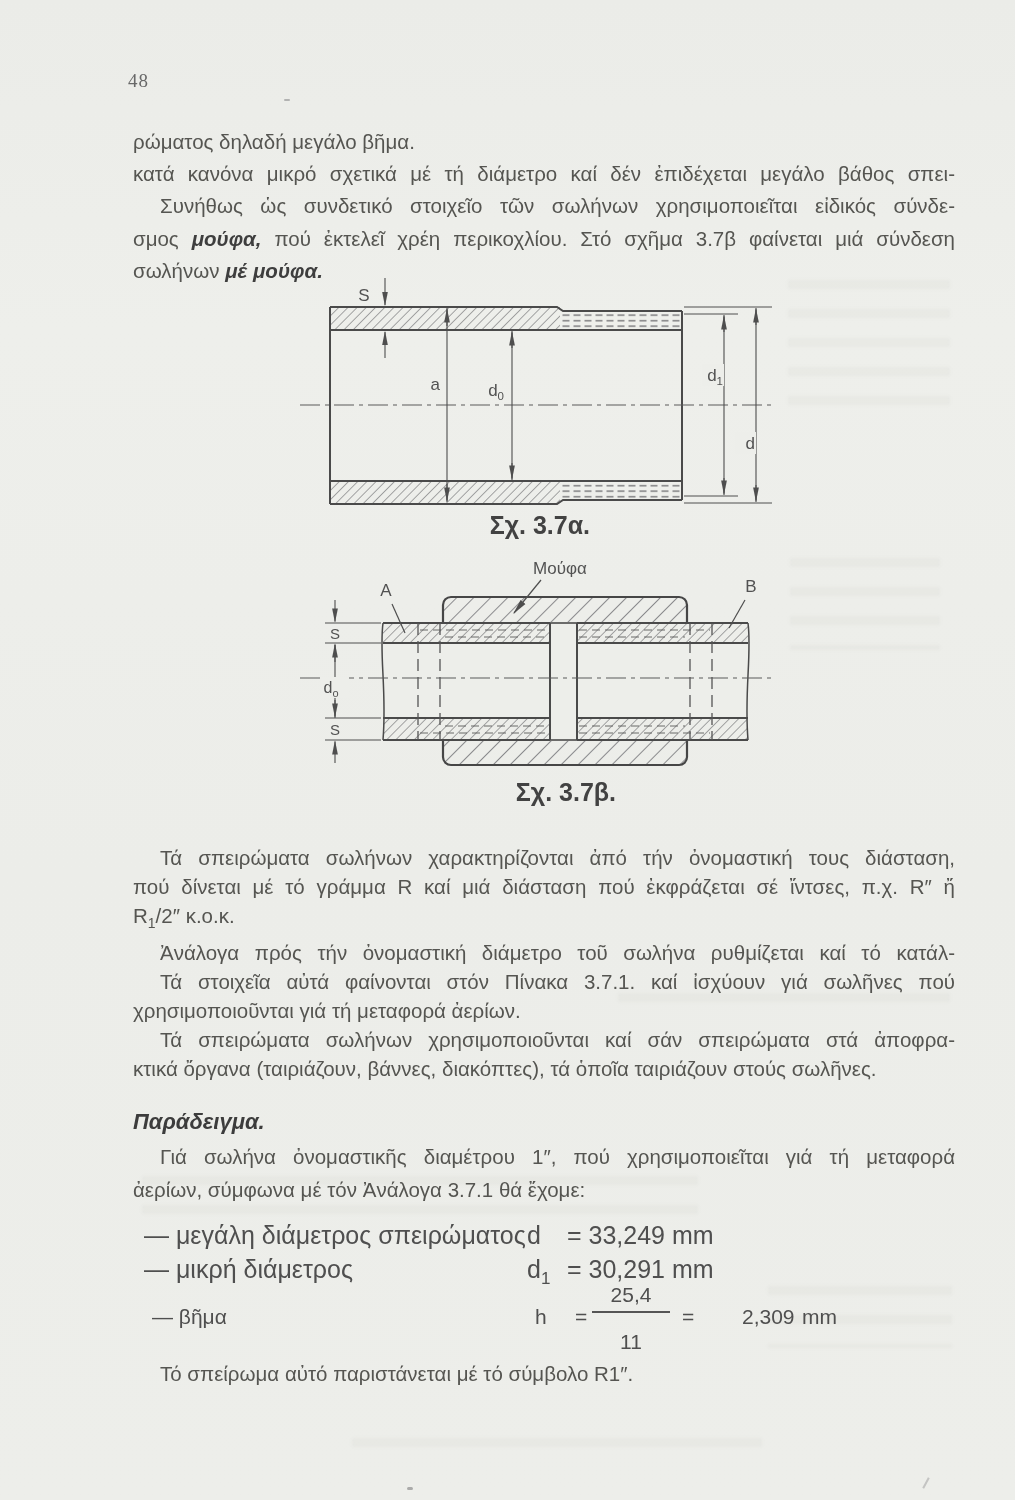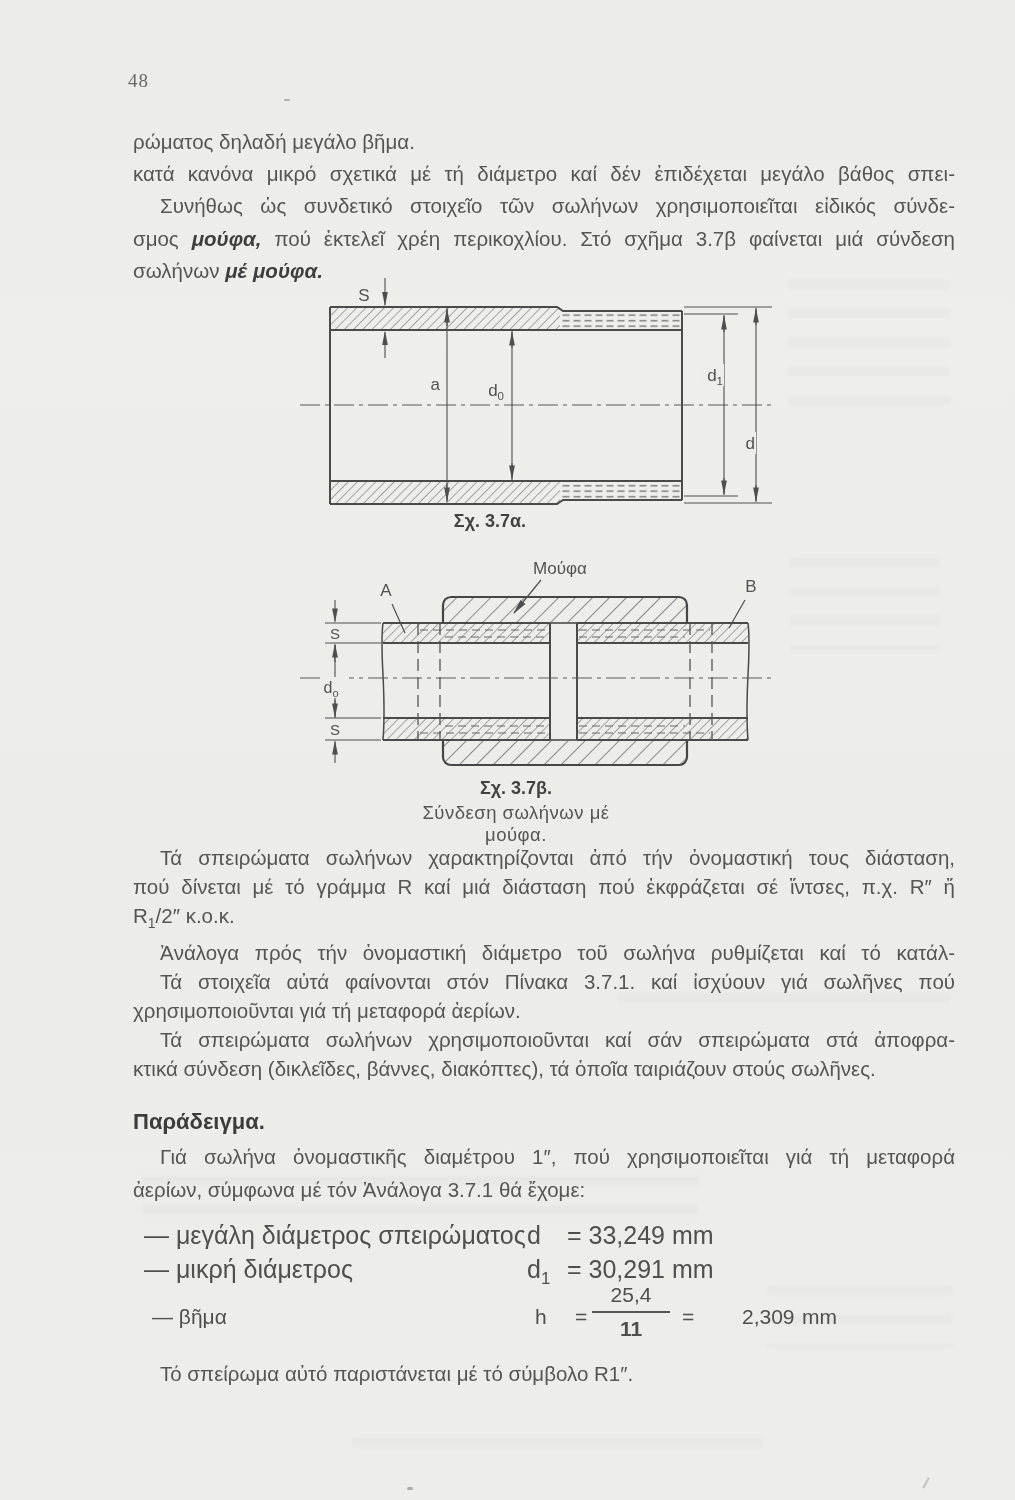--- a/index.html
+++ b/index.html
@@ -14,37 +14,37 @@
        font-size:19px; color:#686868; letter-spacing:1px;}
   .tblock{position:absolute; font-size:20.5px; color:#555551;}
   .tline{min-height:1em;}
   .just{text-align:justify; text-align-last:justify;}
   .ind{text-indent:27px;}
   .bi{font-weight:bold; font-style:italic; color:#3e3e3e;}
   .sub{vertical-align:sub; font-size:0.68em;}
   #blk-top{left:133px; top:126px; width:822px; line-height:32.2px;}
   #blk-mid{left:133px; top:843px; width:822px; line-height:29px;}
   #ex-head{position:absolute; left:133px; top:1109px; font-size:22px; font-weight:bold;
-           color:#3c3c3c;}
+           font-style:italic; color:#3c3c3c;}
   #blk-exintro{left:133px; top:1140px; width:822px; line-height:33px;}
   #blk-close{left:133px; top:1357px; width:822px; line-height:33px;}
   .figsvg{position:absolute;}
-  .figcap{position:absolute; font-size:18px; font-weight:bold; color:#424242; text-align:center;}
+  .figcap{position:absolute; font-size:25px; font-weight:bold; color:#424242; text-align:right;}
   .figsub{position:absolute; font-size:18.5px; color:#565656; text-align:center; letter-spacing:.5px;}
   .exrow{position:absolute; left:144px; width:740px; height:26px; font-size:25px; color:#4f4f4f;}
   .exlabel{position:absolute; left:0; top:0;}
   .exsym{position:absolute; left:383px; top:0;}
   .exval{position:absolute; left:423px; top:0;}
   #row3{position:absolute; left:152px; top:1283px; width:740px; height:74px; font-size:21px; color:#4f4f4f;}
   #row3 .exlabel{top:22px;}
   #row3 .exsym{top:22px;}
   #row3 .eq1{position:absolute; left:423px; top:22px;}
   #row3 .frac{position:absolute; left:440px; top:0; width:78px; text-align:center;}
   #row3 .frac .num{padding:0 6px 4px 6px; border-bottom:2px solid #555;}
-  #row3 .frac .den{padding-top:4px;font-weight:bold;}
+  #row3 .frac .den{padding-top:17px;}
   #row3 .eq2{position:absolute; left:530px; top:22px;}
   #row3 .res{position:absolute; left:590px; top:22px;}
   #row3 .unit{position:absolute; left:650px; top:22px;}
   .ghost{position:absolute; opacity:.5; filter:blur(1.5px); pointer-events:none;
     background:repeating-linear-gradient(180deg, rgba(168,170,160,.17) 0 9px, transparent 9px 29px);}
   .mark{position:absolute; pointer-events:none;}
 </style>
 </head>
 <body>
 
@@ -210,31 +210,30 @@
     <g font-family="Liberation Sans, DejaVu Sans, sans-serif" font-size="16" fill="#525252">
       <text x="262" y="22" text-anchor="middle" font-size="17">Μούφα</text>
       <text x="88" y="44" text-anchor="middle" font-size="17">A</text>
       <text x="453" y="40" text-anchor="middle" font-size="17">B</text>
       <text x="37" y="87" text-anchor="middle" font-size="15">S</text>
       <text x="37" y="183" text-anchor="middle" font-size="15">S</text>
       <text x="33" y="141" text-anchor="middle"><tspan>d</tspan><tspan dy="4" font-size="11">o</tspan></text>
     </g>
   </svg>
   <div class="figcap" style="left:416px; top:778px; width:200px;">Σχ. 3.7β.</div>
-  <div class="figsub" style="left:398px; top:802px; width:236px;">Σύνδεση σωλήνων μέ μούφα.</div>
 
   <div class="tblock" id="blk-mid">
       <div class="tline just ind"><span>Τά σπειρώματα σωλήνων χαρακτηρίζονται ἀπό τήν ὀνομαστική τους διάσταση,</span></div>
       <div class="tline just"><span>πού δίνεται μέ τό γράμμα R καί μιά διάσταση πού ἐκφράζεται σέ ἴντσες, π.χ. R″ ἤ</span></div>
       <div class="tline"><span>R</span><span class="sub">1</span><span>/2″ κ.ο.κ.</span></div>
       <div class="tline just ind"><span>Ἀνάλογα πρός τήν ὀνομαστική διάμετρο τοῦ σωλήνα ρυθμίζεται καί τό κατάλ-</span></div>
       <div class="tline just ind"><span>Τά στοιχεῖα αὐτά φαίνονται στόν Πίνακα 3.7.1. καί ἰσχύουν γιά σωλῆνες πού</span></div>
       <div class="tline"><span>χρησιμοποιοῦνται γιά τή μεταφορά ἀερίων.</span></div>
       <div class="tline just ind"><span>Τά σπειρώματα σωλήνων χρησιμοποιοῦνται καί σάν σπειρώματα στά ἀποφρα-</span></div>
-      <div class="tline"><span>κτικά σύνδεση (δικλεῖδες, βάννες, διακόπτες), τά ὁποῖα ταιριάζουν στούς σωλῆνες.</span></div>
+      <div class="tline"><span>κτικά ὄργανα (ταιριάζουν, βάννες, διακόπτες), τά ὁποῖα ταιριάζουν στούς σωλῆνες.</span></div>
     </div>
 
   <div id="ex-head">Παράδειγμα.</div>
   <div class="tblock" id="blk-exintro">
       <div class="tline just ind"><span>Γιά σωλήνα ὀνομαστικῆς διαμέτρου 1″, πού χρησιμοποιεῖται γιά τή μεταφορά</span></div>
       <div class="tline"><span>ἀερίων, σύμφωνα μέ τόν Ἀνάλογα 3.7.1 θά ἔχομε:</span></div>
     </div>
 
   <div class="exrow" style="top:1221px;">
     <span class="exlabel">— μεγάλη διάμετρος σπειρώματος</span>

